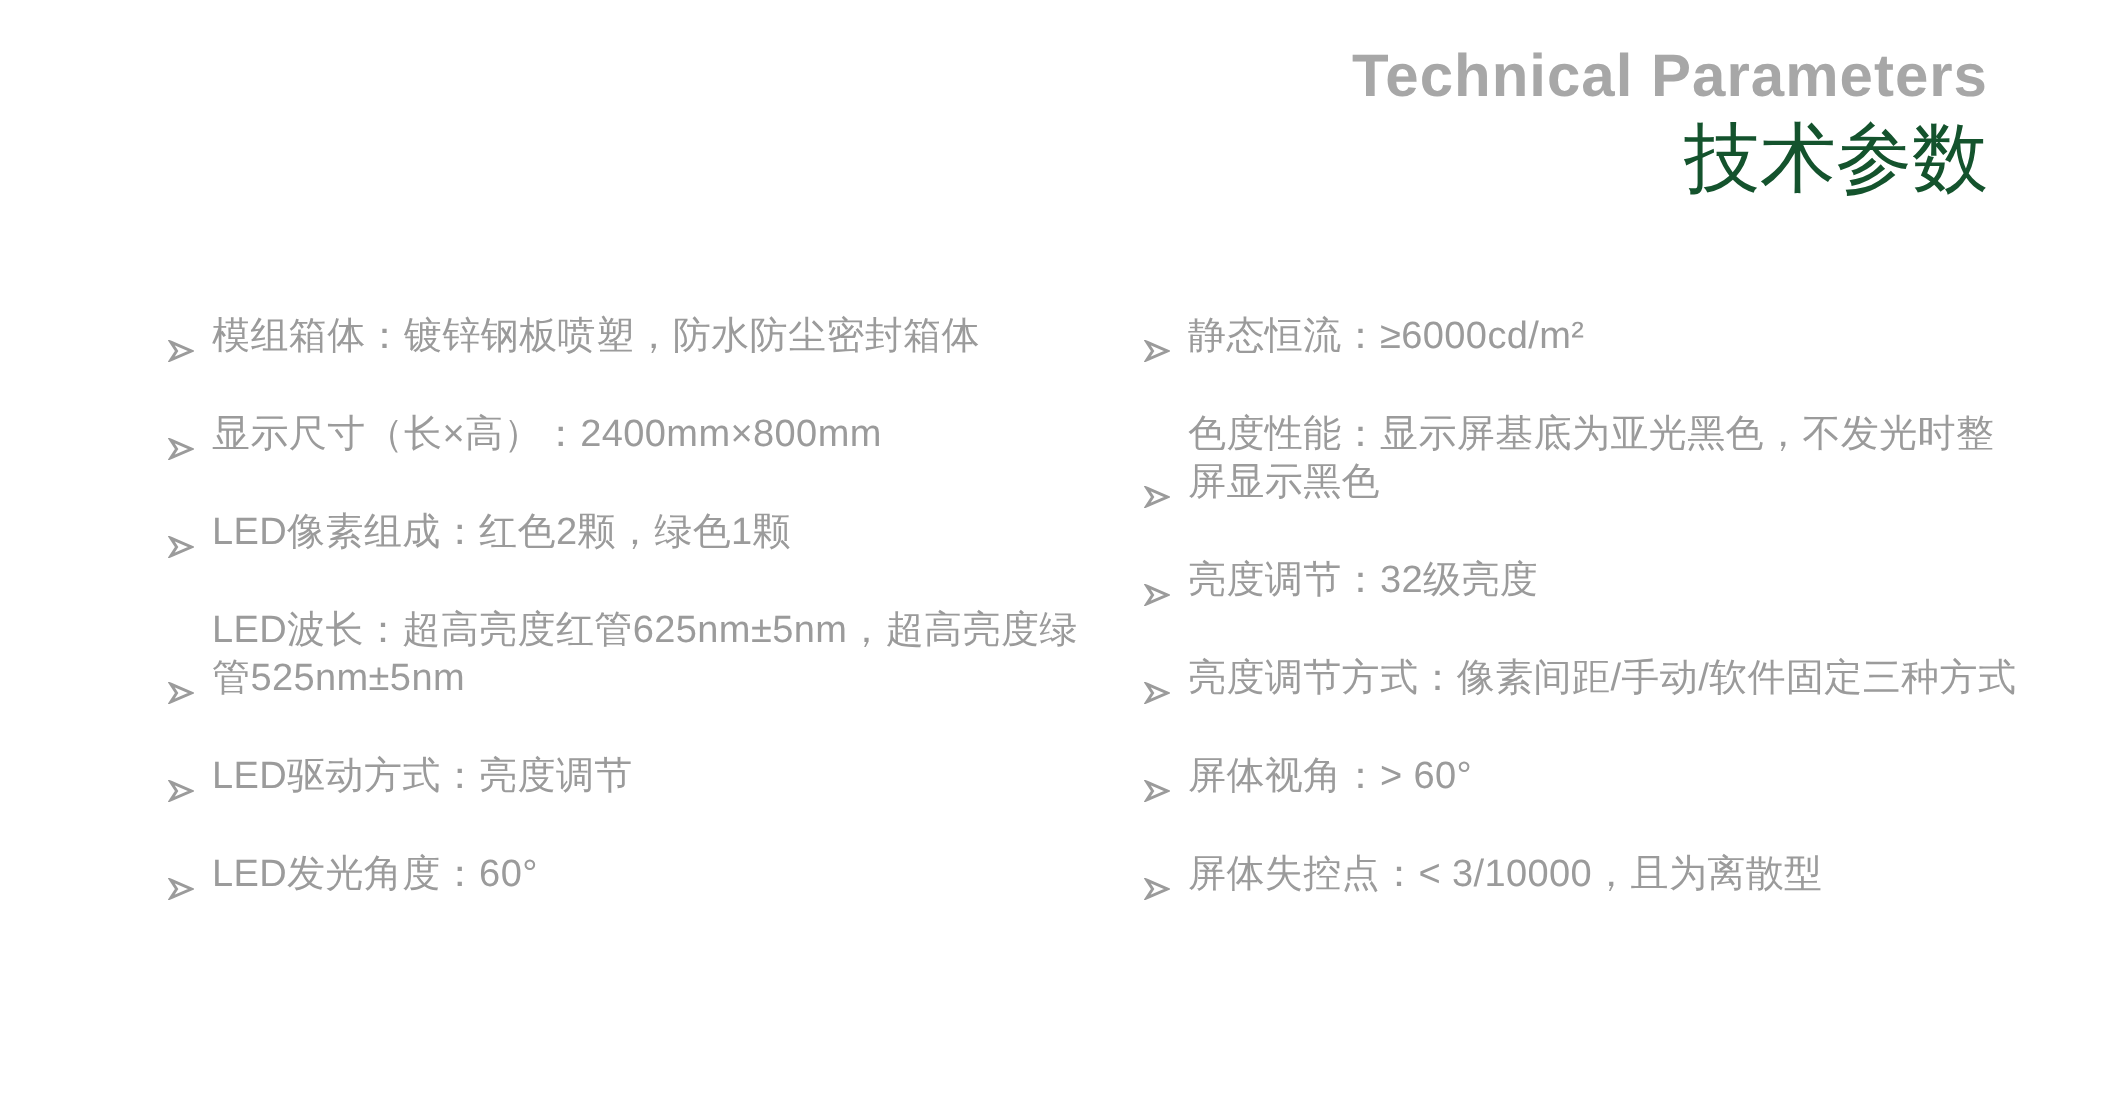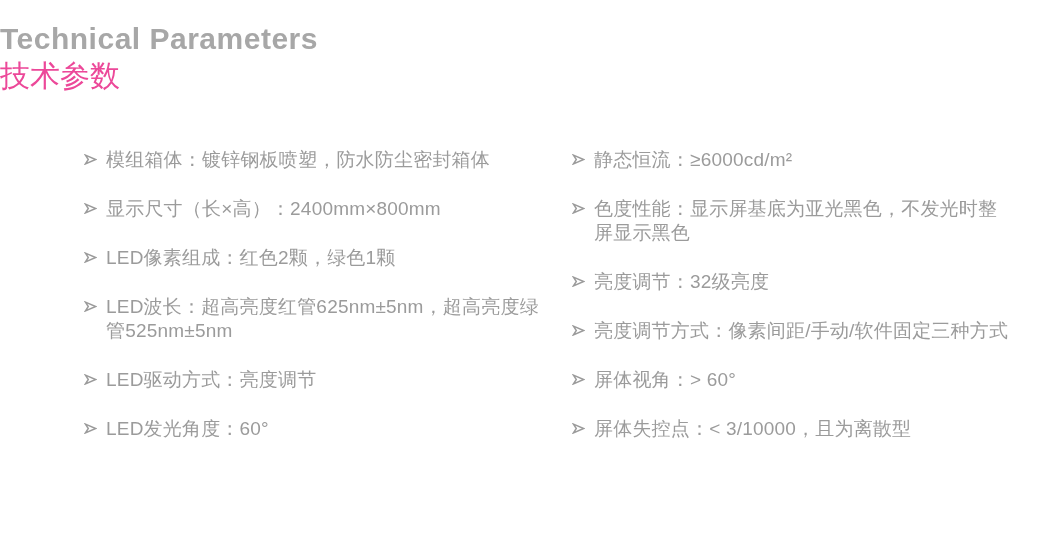--- a/index.html
+++ b/index.html
@@ -13,52 +13,52 @@
   }
   .slide {
     position: relative;
     width: 1060px;
     height: 558px;
     background: #ffffff;
   }
   .header {
     width: 994px;
     padding-top: 22px;
-    text-align: left;
+    text-align: right;
   }
   .title-en {
     margin: 0;
     font-size: 30px;
     font-weight: bold;
     line-height: 1.12;
     color: #a7a7a7;
     letter-spacing: 0.5px;
   }
   .title-zh {
     margin: 3px 0 0 0;
-    font-size: 30px;
+    font-size: 38px;
     font-weight: normal;
     line-height: 1.12;
-    color: #ec4899;
+    color: #14532d;
   }
   .columns {
     display: flex;
     margin-top: 56px;
     padding-left: 84px;
   }
   .col {
     list-style: none;
     margin: 0;
     padding: 0;
   }
   .col-left  { width: 462px; margin-right: 26px; }
   .col-right { width: 440px; }
   .spec-item {
     display: flex;
-    align-items: flex-start;
+    align-items: flex-end;
     margin-bottom: 25px;
     color: #9b9b9b;
   }
   .bullet {
     flex: none;
     width: 22px;
     padding-top: 6px;
     color: #9b9b9b;
   }
   .bullet svg { display: block; width: 13px; height: 11px; }

